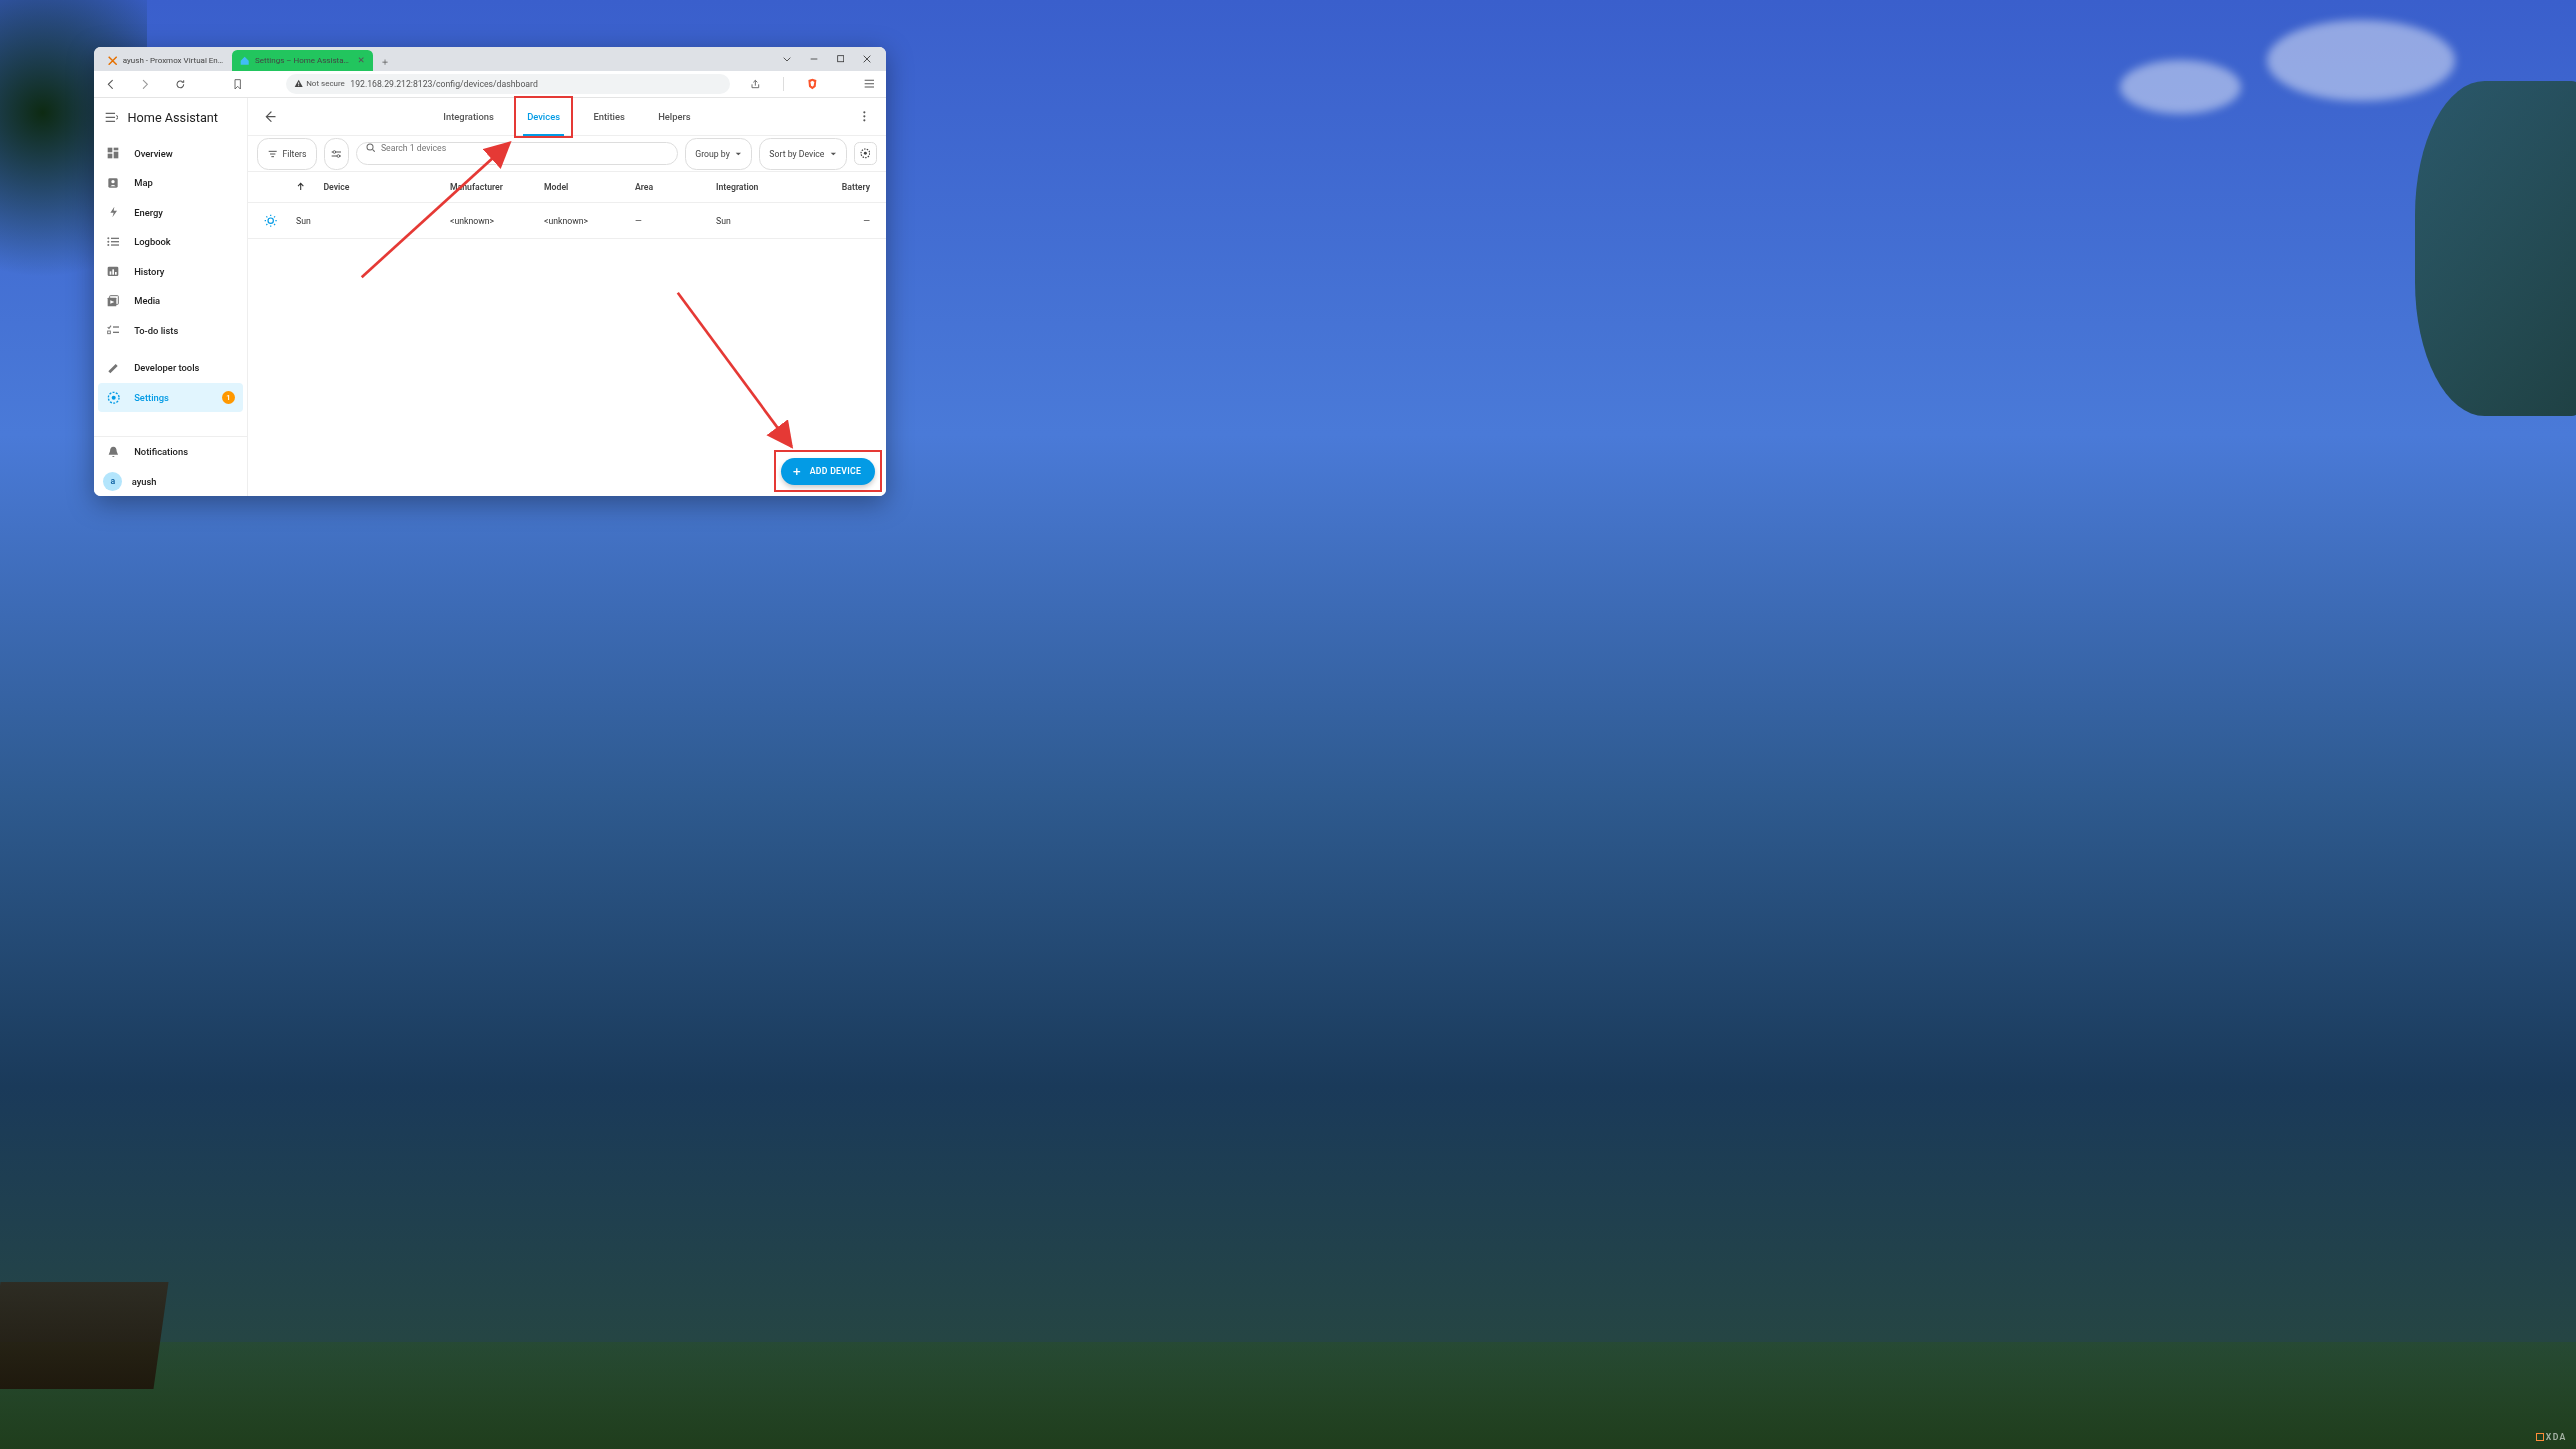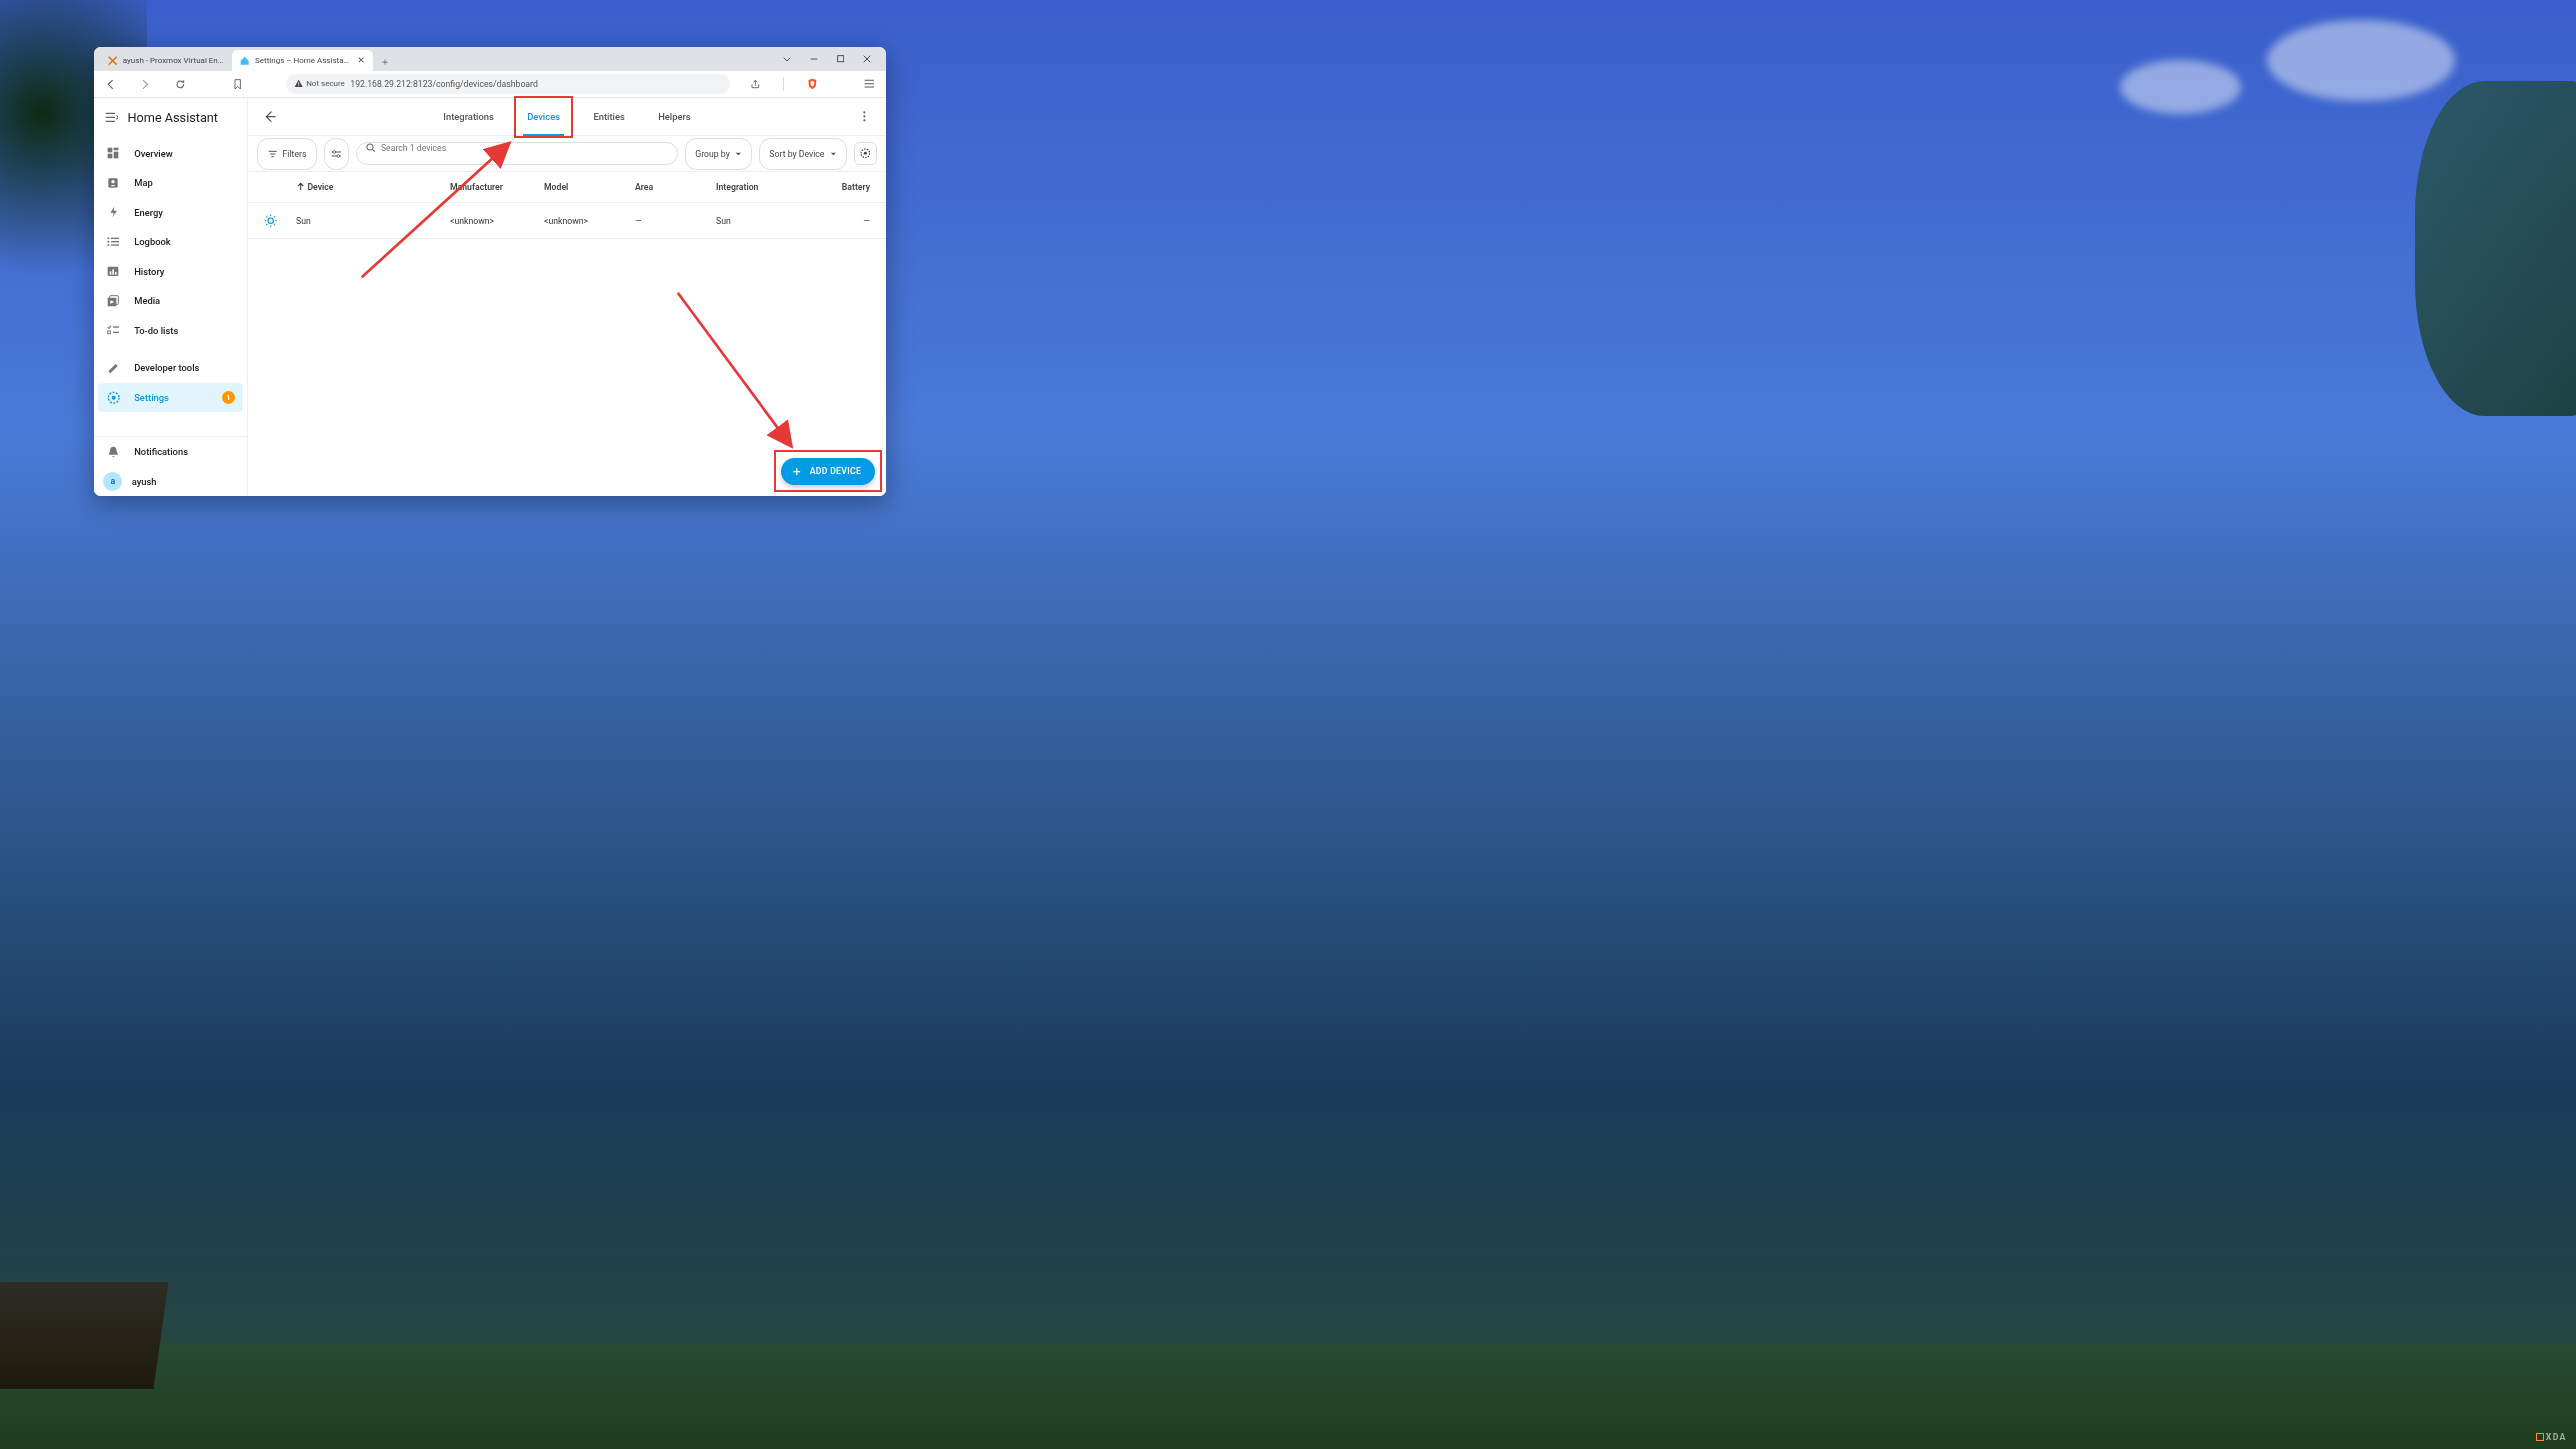--- a/index.html
+++ b/index.html
@@ -28,21 +28,21 @@
   background: #fff;
   border-radius: 6.7px;
   box-shadow: 0 6.7px 27px rgba(0,0,0,0.35);
   display: flex; flex-direction: column;
   overflow: hidden;
 }
 
 
 .tabstrip { height: 24px; background: #dee1e6; display:flex; align-items:flex-end; padding: 0 5.4px; }
 .tab { height: 21.5px; display:flex; align-items:center; gap:5.4px; padding:0 8px; font-size:8px; color:#444; background:#dee1e6; border-radius:5.4px 5.4px 0 0; position:relative; max-width: 141px; cursor:pointer;}
-.tab.active { background:#ffffff;align-items:center; }
+.tab.active { background:#22c55e;align-items:center; }
 .tab .fav { width:10px; height:10px; display:flex; align-items:center; justify-content:center; }
 .tab .title { white-space:nowrap; overflow:hidden; text-overflow:ellipsis; max-width:101px; }
 .tab .close { font-size:8.7px; color:#555; margin-left:2.7px;}
 .newtab { width:19px; height:19px; display:flex; align-items:center; justify-content:center; font-size:10px; color:#555; margin-left:2.7px; cursor:pointer;}
 .win-controls { margin-left:auto; display:flex; height:24px; align-items:stretch;}
 .win-controls > div { width:16px; display:flex; align-items:center; justify-content:center; color:#333; cursor:pointer; margin: 0 5.4px;}
 .tab-ctl { width:16px; display:flex; align-items:center; justify-content:center; color:#555; cursor:pointer; }
 
 
 .toolbar { height: 27px; background:#fff; border-bottom:0.7px solid #e4e4e4; display:flex; align-items:center; padding:0 6.7px; gap:16px; }
@@ -82,21 +82,21 @@
 
 .controls { height:36px; display:flex; align-items:center; gap:6.7px; padding:0 9.4px; border-bottom:0.7px solid #eee;}
 .chip { height:32px; border:0.7px solid #ddd; border-radius:11.4px; padding:0 9.4px; display:flex; align-items:center; gap:5.4px; font-size:8.7px; color:#444; background:#fff; cursor:pointer;}
 .chip.icon-only { width:25.5px; padding:0; justify-content:center;}
 .search { flex:1; height:23px; border:0.7px solid #ddd; border-radius:11.4px; padding:0 9.4px; display:flex; align-items:flex-start; gap:5.4px; font-size:8.7px; color:#666; background:#fff;}
 .search input { border:none; outline:none; font-size:8.7px; flex:1; background:transparent;}
 .gear { width:23px; height:23px; border:0.7px solid #ddd; border-radius:5.4px; display:flex; align-items:center; justify-content:center; color:#444; cursor:pointer;}
 
 .thead { height:31px; display:flex; align-items:center; padding:0 16px; font-size:8.7px; color:#444; font-weight:600; border-bottom:0.7px solid #eee;}
 .th-icon { width:32px; }
-.col-device { flex: 0 0 154px; display:flex; align-items:center; gap:2px;}
+.col-device { flex: 0 0 154px; display:flex; align-items:center; gap:18px;}
 .col-mfr { flex:0 0 94px;}
 .col-model { flex:0 0 91px;}
 .col-area { flex:0 0 81px;}
 .col-int { flex:0 0 101px;}
 .col-batt { flex:1; text-align:right;}
 
 .trow { height:36px; display:flex; align-items:center; padding:0 16px; font-size:8.7px; color:#333; border-bottom:0.7px solid #eee; cursor:pointer;}
 .trow .dev-icon { width:32px; color:#039be5; font-size:12px; display:flex; align-items:center;}
 
 .fab-wrap { position:absolute; right:4px; bottom:4px; padding:5.4px; border:2px solid #e53935; }

